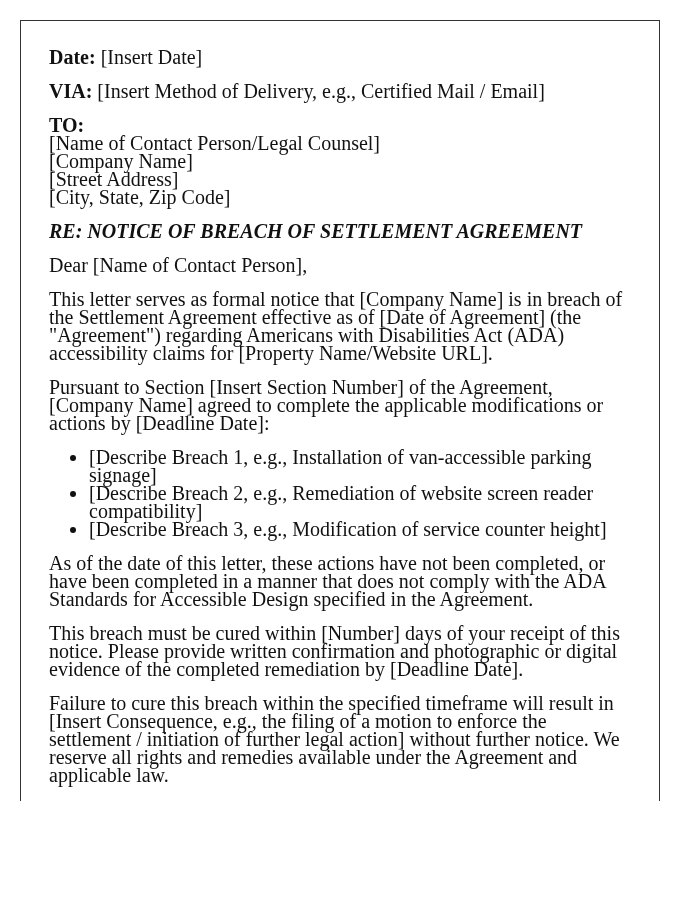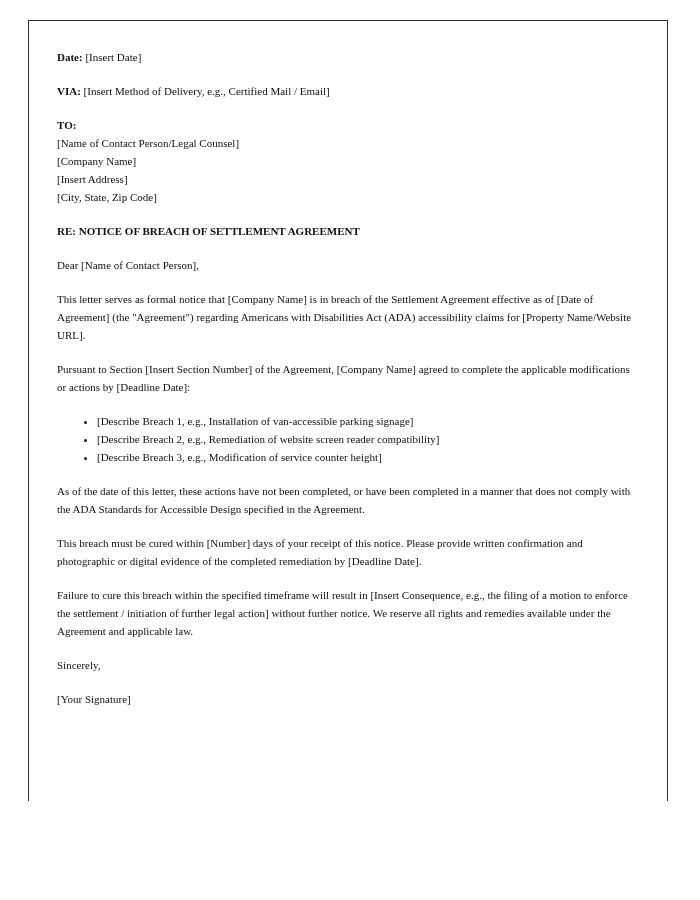--- a/index.html
+++ b/index.html
@@ -5,46 +5,47 @@
     html, body {
       margin: 0;
       padding: 0;
       background: #ffffff;
       width: 700px;
       height: 900px;
       overflow: hidden;
     }
     .page {
       position: absolute;
-      left: 28px;
+      left: 20px;
       top: 20px;
       width: 640px;
       height: 781px;
       border: 1px solid #333333;
       border-bottom: none;
       overflow: hidden;
       box-sizing: border-box;
       padding: 27px 28px 0 28px;
       font-family: "Liberation Serif", "DejaVu Serif", serif;
-      font-size: 11px;
+      font-size: 20px;
       line-height: 18px;
       color: #111111;
     }
     p {
       margin: 0 0 16px 0;
     }
     .label {
       font-weight: bold;
     }
     .line {
       display: block;
     }
     .re-line {
       font-weight: bold;
       margin-bottom: 16px;
+      font-style: italic;
     }
     ul {
       margin: 16px 0 16px 0;
       padding-left: 40px;
       list-style-type: disc;
     }
     li {
       margin: 0;
     }
   </style>
@@ -60,21 +61,21 @@
 
   <p>
     <span class="label">VIA:</span>
     <span>[Insert Method of Delivery, e.g., Certified Mail / Email]</span>
   </p>
 
   <p>
     <span class="label line">TO:</span>
     <span class="line">[Name of Contact Person/Legal Counsel]</span>
     <span class="line">[Company Name]</span>
-    <span class="line">[Insert Address]</span>
+    <span class="line">[Street Address]</span>
     <span class="line">[City, State, Zip Code]</span>
   </p>
 
   <p class="re-line">RE: NOTICE OF BREACH OF SETTLEMENT AGREEMENT</p>
 
   <p>Dear [Name of Contact Person],</p>
 
   <p>This letter serves as formal notice that [Company Name] is in breach of the Settlement Agreement effective as of [Date of Agreement] (the "Agreement") regarding Americans with Disabilities Act (ADA) accessibility claims for [Property Name/Website URL].</p>
 
   <p>Pursuant to Section [Insert Section Number] of the Agreement, [Company Name] agreed to complete the applicable modifications or actions by [Deadline Date]:</p>

